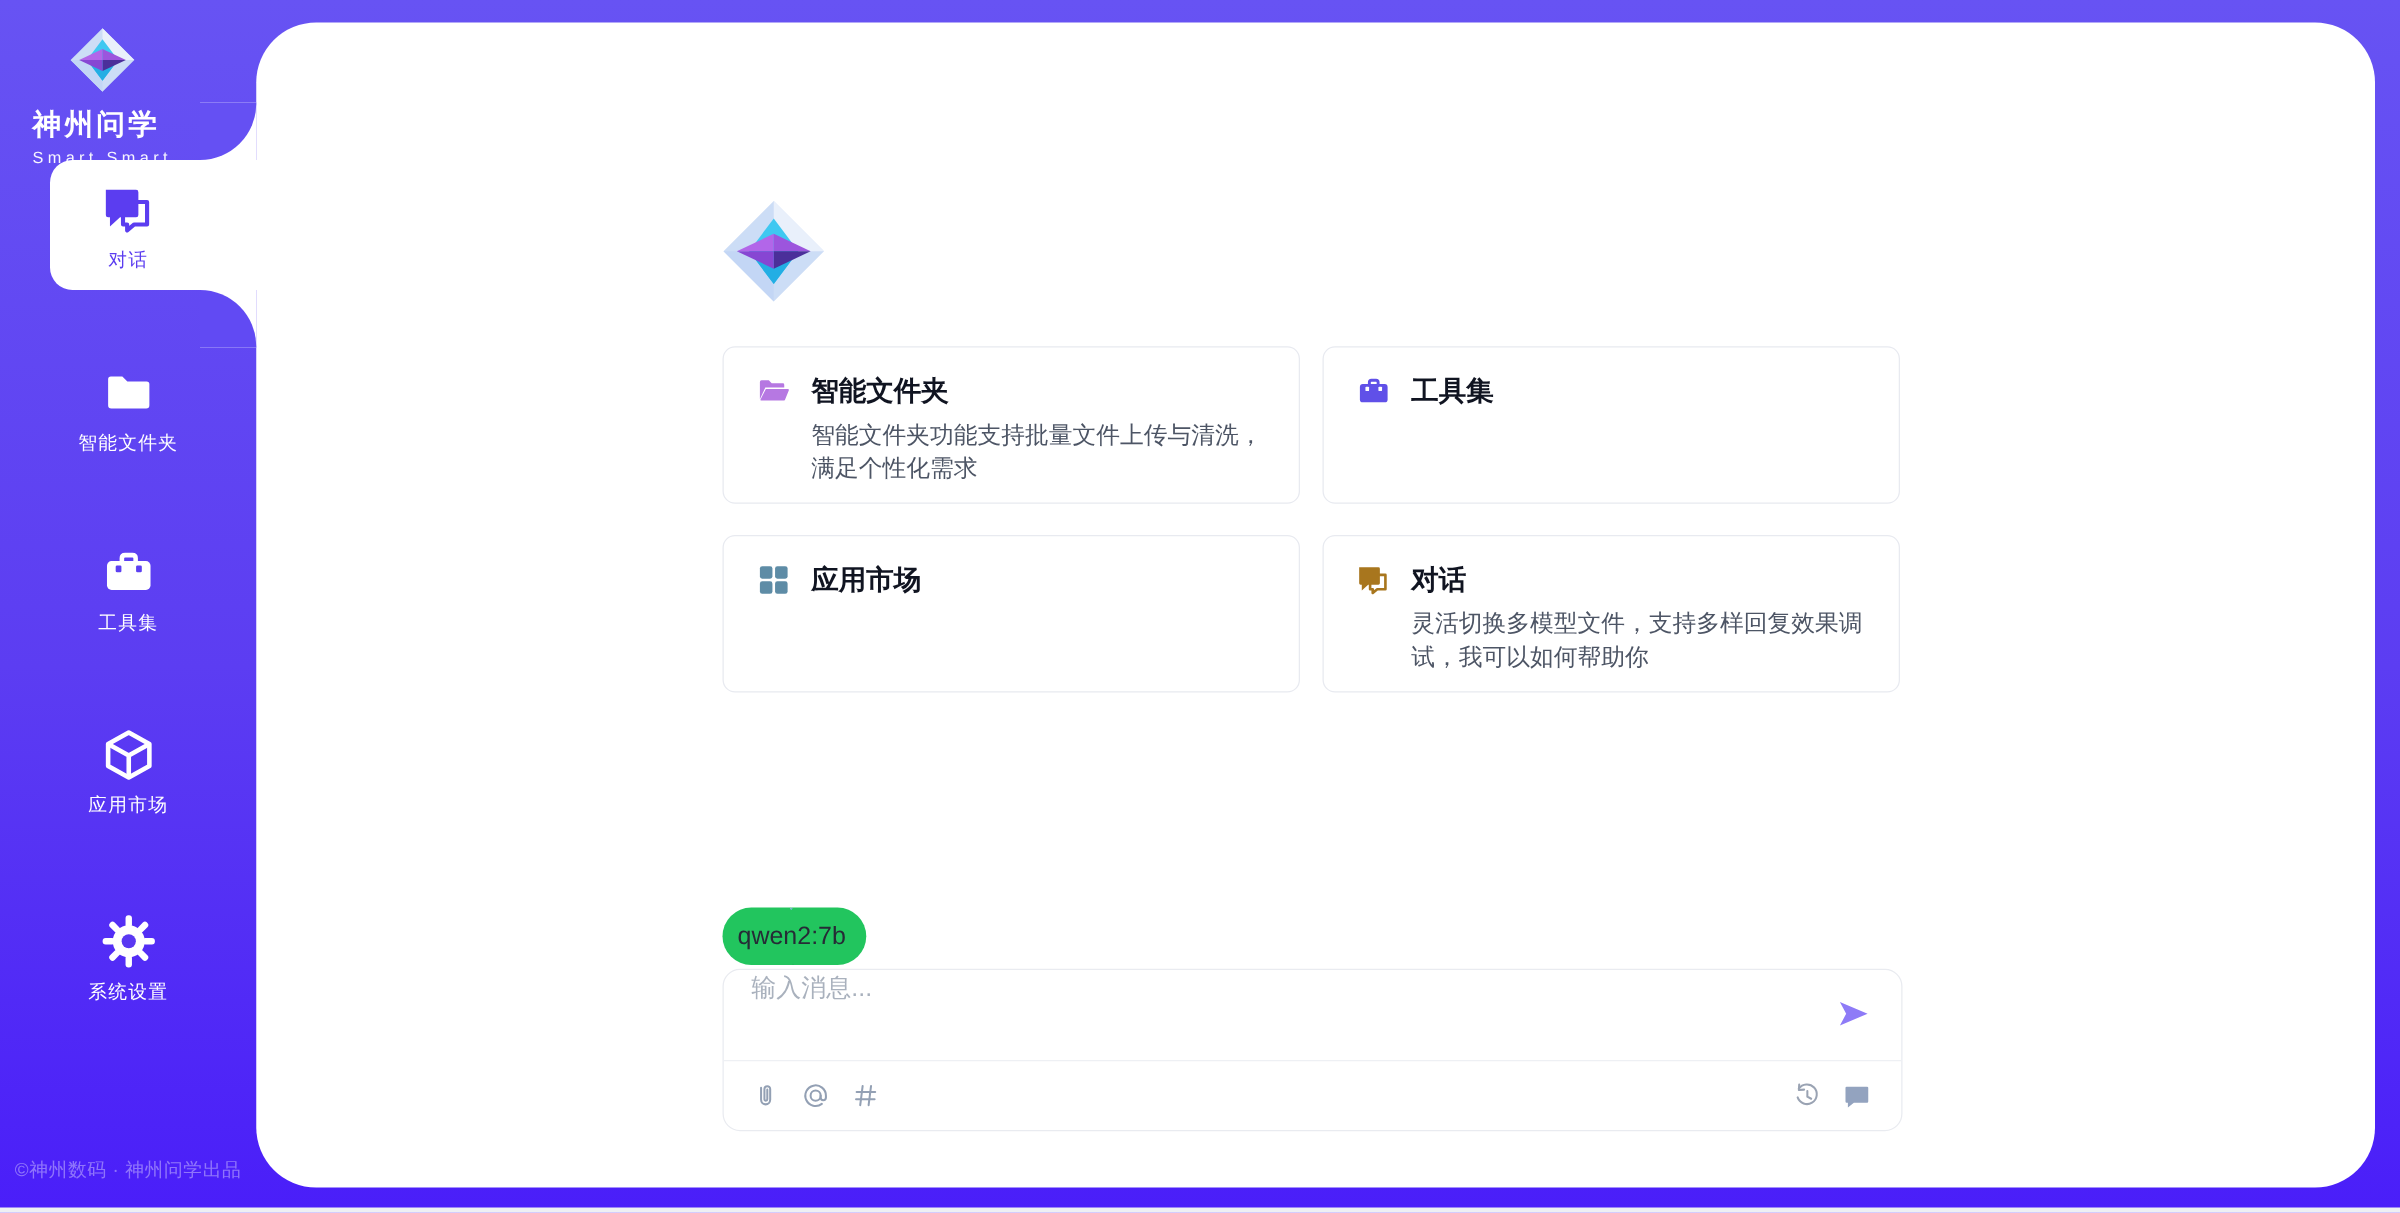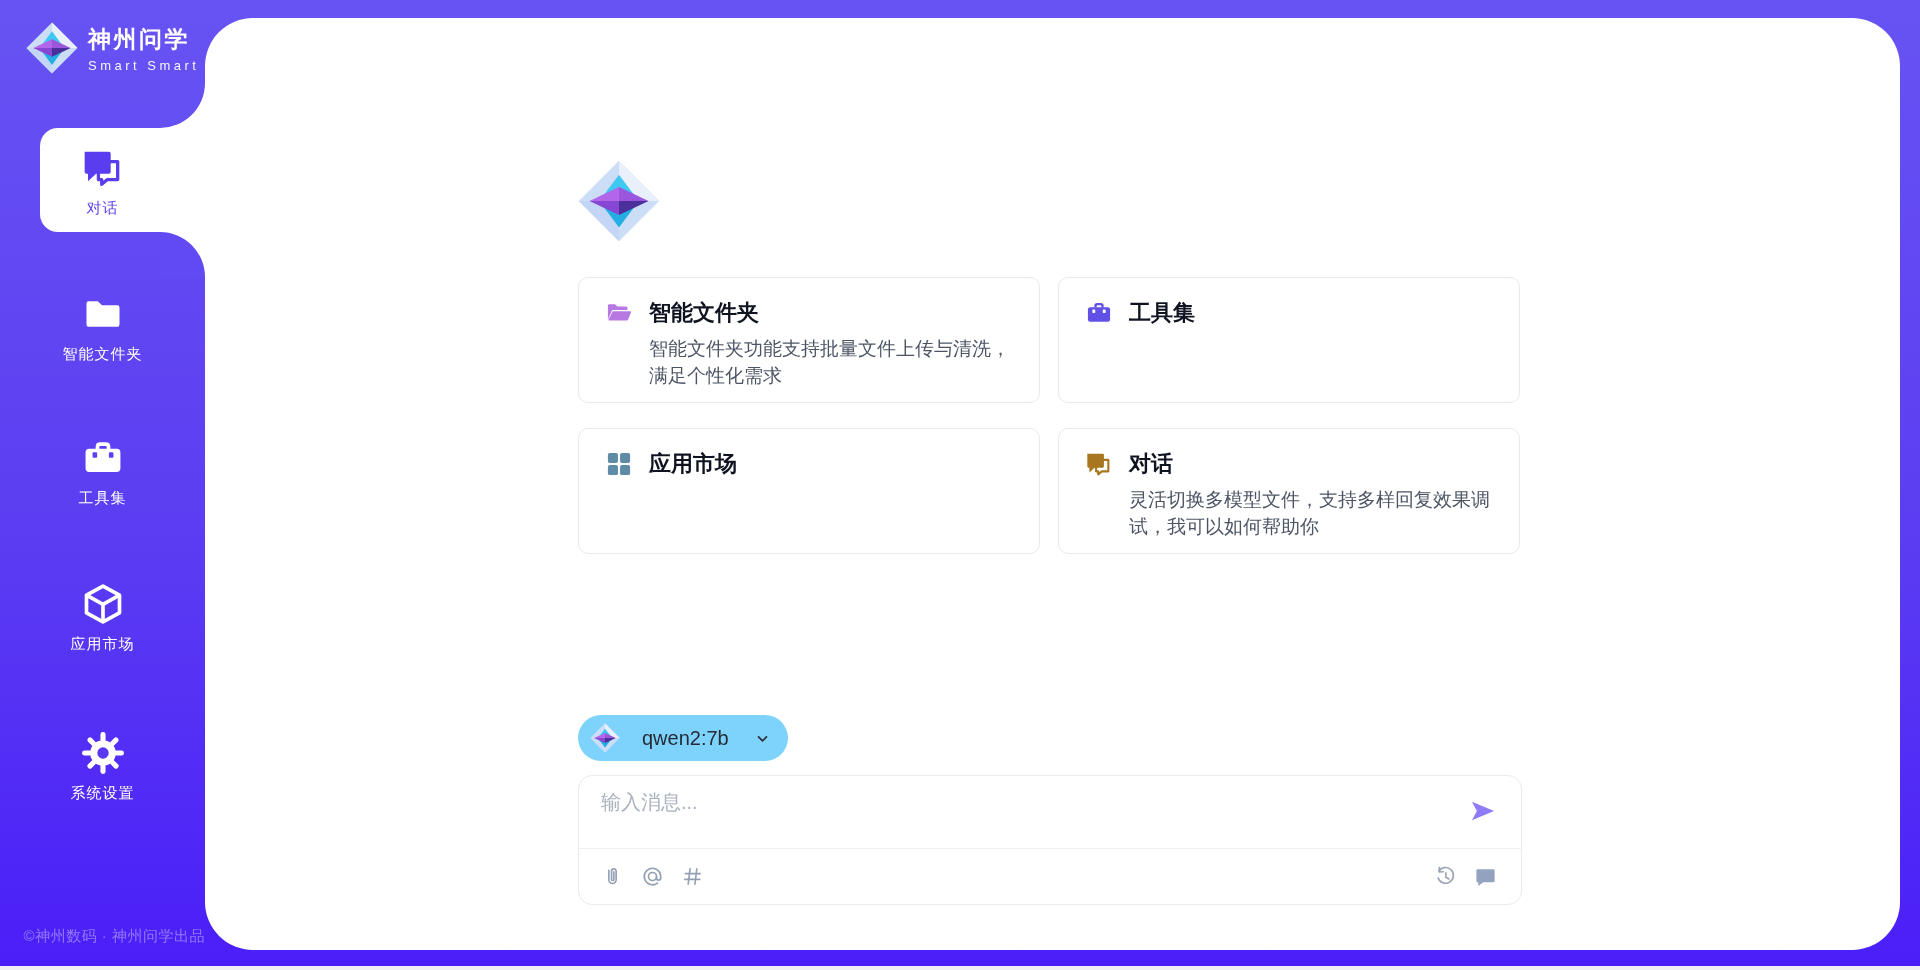--- a/index.html
+++ b/index.html
@@ -3,21 +3,21 @@
 <meta charset="utf-8">
 <style>
   * { margin:0; padding:0; box-sizing:border-box; }
   html,body { width:1920px; height:970px; }
   body { font-family:"Liberation Sans","DejaVu Sans",sans-serif; }
   #app { position:relative; width:1920px; height:970px; overflow:hidden;
          background:linear-gradient(180deg,#6753f3 0%,#5c3df2 55%,#4a1ef9 100%); }
 
   
   .sidebar { position:absolute; left:0; top:0; width:205px; height:970px; z-index:3; }
-  .brand { position:absolute; top:22px; left:26px; display:flex; align-items:center; gap:10px; }
+  .brand { position:absolute; top:22px; left:26px; display:flex; align-items:center; gap:10px;flex-direction:column; }
   .brand svg { width:52px; height:52px; }
   .brand-name { color:#fff; font-size:23px; font-weight:700; letter-spacing:2.5px; }
   .brand-sub { color:rgba(255,255,255,.95); font-size:13px; letter-spacing:3.5px; margin-top:3px; }
 
   .active-pill { position:absolute; left:40px; top:128px; width:170px; height:104px;
                  background:#fff; border-radius:18px 0 0 18px; z-index:1; }
   .notch { position:absolute; left:160px; width:45px; height:46px; background:#fff; z-index:0; }
   .notch.top { top:82px; }
   .notch.bottom { top:232px; }
   .notch.top::after { content:""; position:absolute; inset:0; background:#6550f3; border-radius:0 0 45px 0; }
@@ -32,21 +32,21 @@
   .nav-item.i2 { top:436px; }
   .nav-item.i3 { top:582px; }
   .nav-item.i4 { top:731px;font-family:Liberation Serif, serif; }
 
   .user-row { position:absolute; top:870px; left:0; width:205px; display:flex;
               align-items:center; justify-content:center; gap:15px; cursor:pointer; z-index:2; }
   .avatar { width:42px; height:42px; border-radius:50%; background:#f1ecfa;
             display:flex; align-items:center; justify-content:center; }
   .avatar svg { width:26px; height:26px; }
   .user-name { color:#fff; font-size:20px; letter-spacing:1px; }
-  .side-footer { position:absolute; top:927px; left:0; width:205px; text-align:right;
+  .side-footer { position:absolute; top:927px; left:0; width:205px; text-align:center;
                  color:rgba(255,255,255,.38); font-size:15px; letter-spacing:.5px; z-index:2; }
 
   
   .panel { position:absolute; left:205px; top:18px; right:20px; bottom:20px;
            background:#fff; border-radius:48px; z-index:2; }
   .content { position:absolute; left:373px; top:142px; width:944px; height:770px; }
 
   .greeting { position:absolute; top:0; left:0; display:flex; align-items:center; gap:20px; }
   .greeting svg { width:82px; height:82px; }
   .greeting-title { font-size:30px; font-weight:700; color:#0d1020; letter-spacing:.5px; }
@@ -54,29 +54,29 @@
   .cards { position:absolute; top:117px; left:0; display:grid;
            grid-template-columns:462px 462px; column-gap:18px; row-gap:25px; }
   .card { height:126px; background:#fff; border:1px solid #e8eaf0; border-radius:10px;
           padding:20px 24px 0 26px; cursor:pointer; }
   .card-head { display:flex; align-items:center; gap:16px; }
   .card-head svg { width:28px; height:28px; flex:none; }
   .card-title { font-size:22px; font-weight:700; color:#101421; }
   .card-desc { margin:8px 0 0 44px; font-size:19px; line-height:1.42; color:#4d5565; }
 
   .model-row { position:absolute; top:555px; left:0; }
-  .model-pill { display:inline-flex; align-items:center; gap:22px; height:46px;
-                padding:0 16px 0 12px; border-radius:23px; background:#7dd3fc; cursor:pointer; }
+  .model-pill { display:inline-flex; align-items:center; gap:10px; height:46px;
+                padding:0 16px 0 12px; border-radius:23px; background:#22c55e; cursor:pointer;flex-direction:column; }
   .model-pill .m-logo { width:30px; height:30px; }
   .model-label { font-size:20px; color:#262b36; font-weight:500; }
   .model-pill .chev { width:19px; height:19px; margin-left:2px; }
 
   .composer { position:absolute; top:615px; left:0; width:944px; height:130px;
               background:#fff; border:1.5px solid #e9ebf0; border-radius:14px; }
-  .composer textarea { position:absolute; top:13px; left:22px; width:840px; height:46px;
+  .composer textarea { position:absolute; top:1px; left:22px; width:840px; height:46px;
               border:none; outline:none; resize:none; background:transparent;
               font-size:20px; color:#737373; font-family:inherit; }
   .composer textarea::placeholder { color:#a9b1bd; }
   .send-btn { position:absolute; top:21px; right:24px; width:28px; height:28px; cursor:pointer; }
   .composer-divider { position:absolute; top:72px; left:0; right:0; height:1px; background:#eef0f4; }
   .composer-toolbar { position:absolute; top:73px; bottom:0; left:22px; right:24px;
               display:flex; align-items:center; justify-content:space-between; }
   .tool-group { display:flex; align-items:center; gap:17px; }
   .tool-icon { width:23px; height:23px; color:#93a0b4; cursor:pointer; display:block; }
   .tool-icon.right1 { color:#9aa3b3; }

